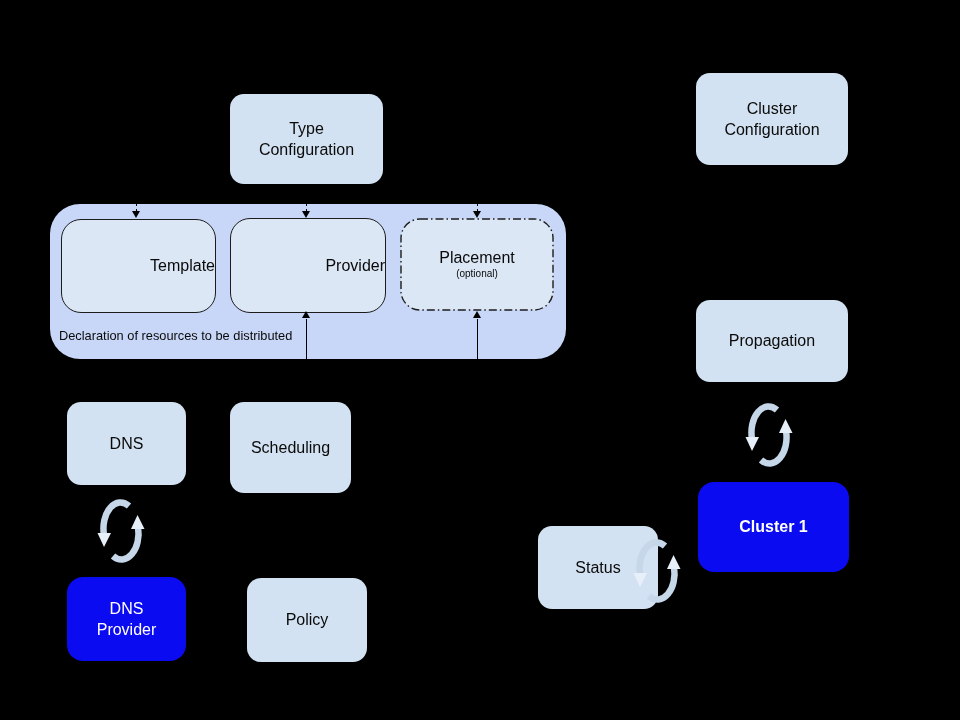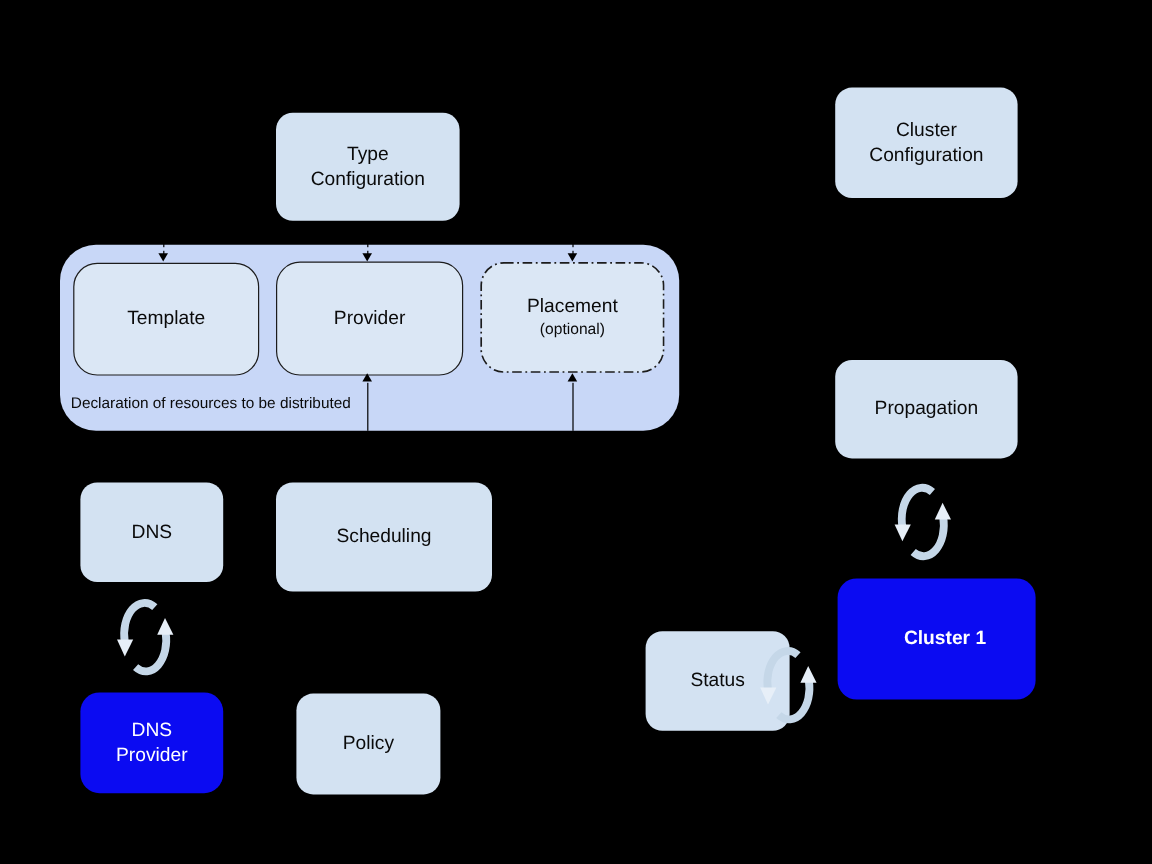--- a/index.html
+++ b/index.html
@@ -6,47 +6,47 @@
   .stage{
     position:relative;width:960px;height:720px;background:#000000;
     font-family:"Liberation Sans",sans-serif;color:#0a0a0a;overflow:hidden;
   }
   .node{
     position:absolute;display:flex;align-items:center;justify-content:center;
     text-align:center;font-size:16px;line-height:1.32;
   }
   .node span{white-space:pre-line;}
   .lightbox{background:#d3e2f2;border-radius:14px;}
-  .innerbox{background:#dbe7f5;border:1.4px solid #1c1c1c;border-radius:20px;}
+  .innerbox{background:#dbe7f5;border:1.4px solid #1c1c1c;border-radius:20px;justify-content:flex-end;}
   .bluebox{background:#0b0bf2;color:#ffffff;font-weight:bold;border-radius:16px;}
   .container{
     position:absolute;left:50px;top:204px;width:516px;height:155px;
     background:#c8d7f7;border-radius:30px;
   }
   .caption{
     position:absolute;left:9px;top:124px;font-size:12.8px;line-height:1.2;
     white-space:nowrap;
   }
   
   #type-config{left:230px;top:74px;width:153px;height:90px;margin-top:20px;}
   #cluster-config{left:696px;top:73px;width:152px;height:92px;}
   #template{left:61px;top:219px;width:153px;height:92px;}
   #placement{left:230px;top:218px;width:154px;height:93px;}
   #overrides{left:400px;top:218px;width:154px;height:93px;}
   #dns{left:67px;top:402px;width:119px;height:83px;}
-  #scheduling{left:230px;top:402px;width:180px;height:91px;}
+  #scheduling{left:230px;top:402px;width:121px;height:91px;}
   #propagation{left:696px;top:300px;width:152px;height:82px;}
   #status{left:498px;top:526px;width:120px;height:83px;margin-left:40px;}
   #policy{left:247px;top:578px;width:120px;height:84px;}
   #dns-provider{left:67px;top:577px;width:119px;height:84px;}
-  #cluster-1{left:698px;top:482px;width:151px;height:101px;padding-left:14px;}
+  #cluster-1{left:698px;top:482px;width:151px;height:90px;}
   #cluster-n{left:698px;top:588px;width:151px;height:90px;}
   .ovborder{position:absolute;left:0;top:0;}
   .ovlabel{position:relative;line-height:1.25;}
-  .sub{display:block;font-size:13px;}
+  .sub{display:block;font-size:10px;}
   .italic{font-style:italic;}
   
   .vline{position:absolute;width:0;border-left:1.4px solid #000;}
   .dashedline{border-left-style:dashed;}
   .arr{position:absolute;width:0;height:0;
        border-left:4.5px solid transparent;border-right:4.5px solid transparent;}
   .arr.down{border-top:7px solid #000;}
   .arr.up{border-bottom:7px solid #000;}
   .sync{position:absolute;}
 </style>

